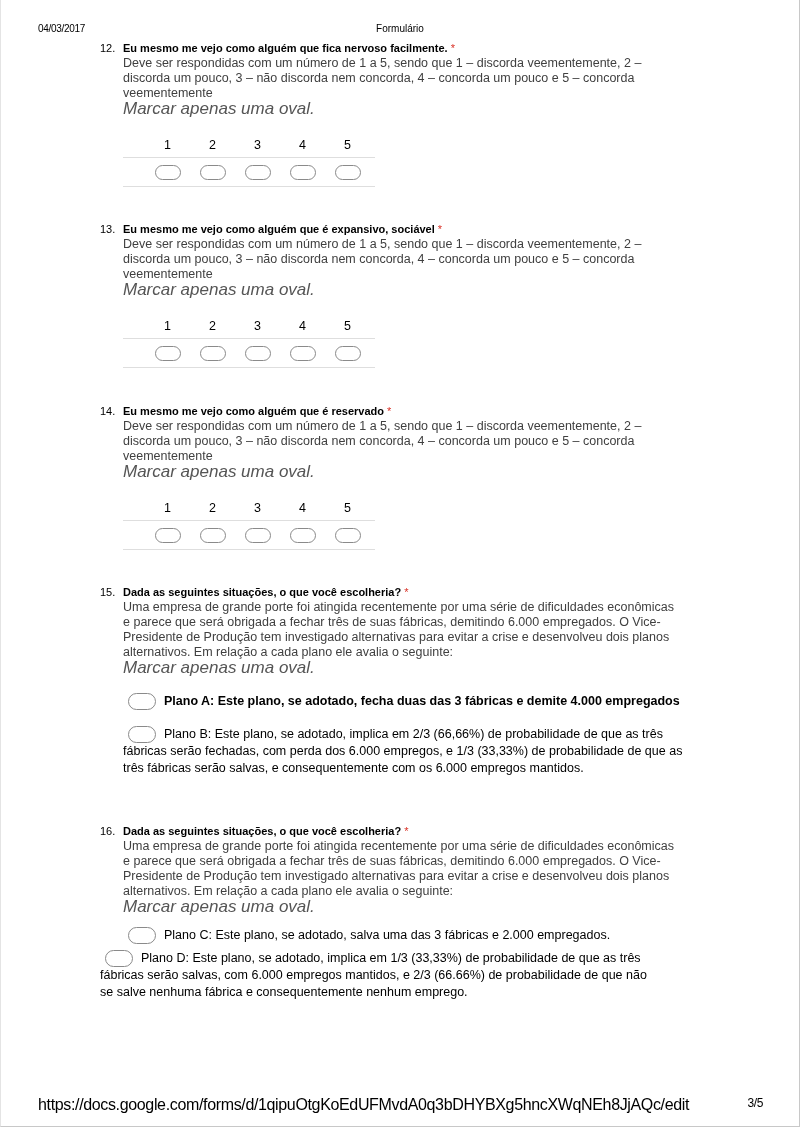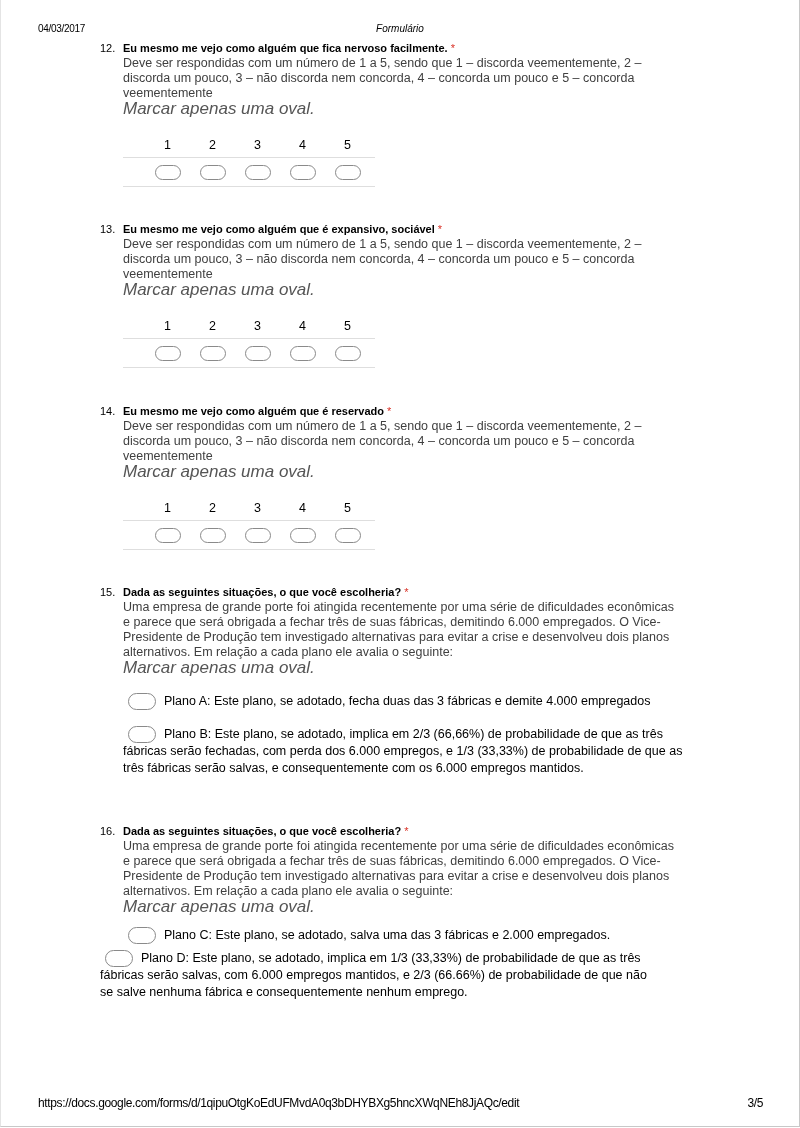--- a/index.html
+++ b/index.html
@@ -1,43 +1,43 @@
 <!DOCTYPE html>
 <html><head>
 <meta charset="utf-8">
 <style>
   html, body { margin: 0; padding: 0; background: #ffffff; }
   body { width: 800px; height: 1128px; position: relative; overflow: hidden;
          font-family: "Liberation Sans", sans-serif; color: #000; }
   .frame { position: absolute; left: 0; top: 0; width: 798px; height: 1126px;
            border-right: 1px solid #c8c8c8; border-bottom: 1px solid #c8c8c8; border-left: 1px solid #e4e4e4; }
   .hdr-date { position: absolute; left: 38px; top: 23px; font-size: 10px; letter-spacing: -0.3px; }
-  .hdr-title { position: absolute; left: 0; width: 800px; top: 23px; text-align: center; font-size: 10px; font-style: italic; }
-  .ftr-url { position: absolute; left: 38px; top: 1096px; font-size: 12px; letter-spacing: -0.35px; }
+  .hdr-title { position: absolute; left: 0; width: 800px; top: 23px; text-align: center; font-size: 10px; }
+  .ftr-url { position: absolute; left: 38px; top: 1096px; font-size: 16px; letter-spacing: -0.35px; }
   .ftr-page { position: absolute; right: 37px; top: 1096px; font-size: 12px; letter-spacing: -0.4px; }
 
   .q { position: absolute; left: 100px; width: 580px; }
   .q-title { font-size: 11px; font-weight: bold; line-height: 15px; }
   .q-num { font-weight: normal; display: inline-block; width: 23px; text-align: left; }
   .req { color: #d93025; font-weight: normal; }
   .q-body { margin-left: 23px; }
   .q-desc { font-size: 12.5px; color: #404040; line-height: 15px; }
   .q-hint { font-size: 17px; color: #555; font-style: italic; line-height: 15px; }
 
   .scale { margin-left: 23px; margin-top: 21px; width: 252px; }
   .scale-labels { display: flex; padding-left: 22px; height: 20px; }
   .scale-labels span { width: 45px; text-align: center; font-size: 12.5px; line-height: 16px; }
   .scale-row { border-top: 1px solid #dedede; border-bottom: 1px solid #dedede; height: 28px;
                display: flex; align-items: center; padding-left: 22px; margin-top: 0; }
   .scale-row .cell { width: 45px; display: flex; justify-content: center; }
   .oval { width: 26px; height: 15px; border: 1px solid #8a8a8a; border-radius: 8px; box-sizing: border-box; background: #fff; display: inline-block; }
 
   .opt { font-size: 12.5px; line-height: 17px; position: relative; }
   .opt .oval { width: 28px; height: 17px; border-radius: 9px; vertical-align: middle; margin-right: 8px; }
-  .opt-a { margin-left: 5px; }
+  .opt-a { margin-left: 5px; font-weight: bold; }
 </style>
 </head>
 <body>
 
 <div class="frame"></div>
 
 <div class="hdr-date">04/03/2017</div>
 <div class="hdr-title">Formulário</div>
 
 <div class="q" style="top:41px;">

